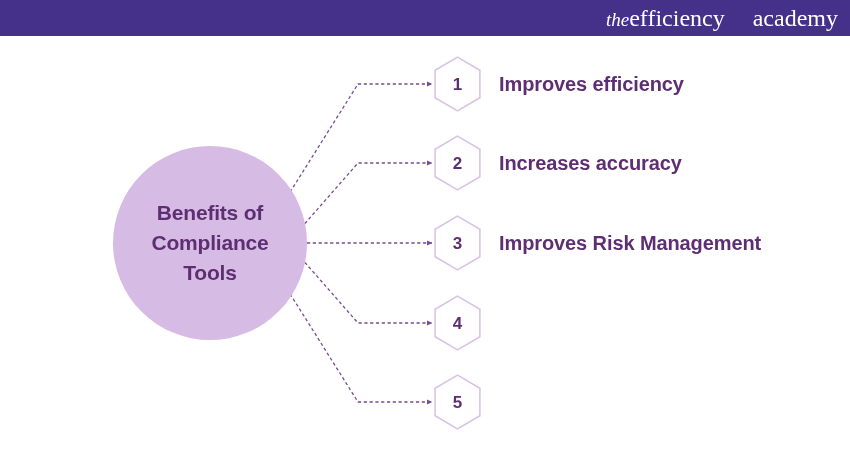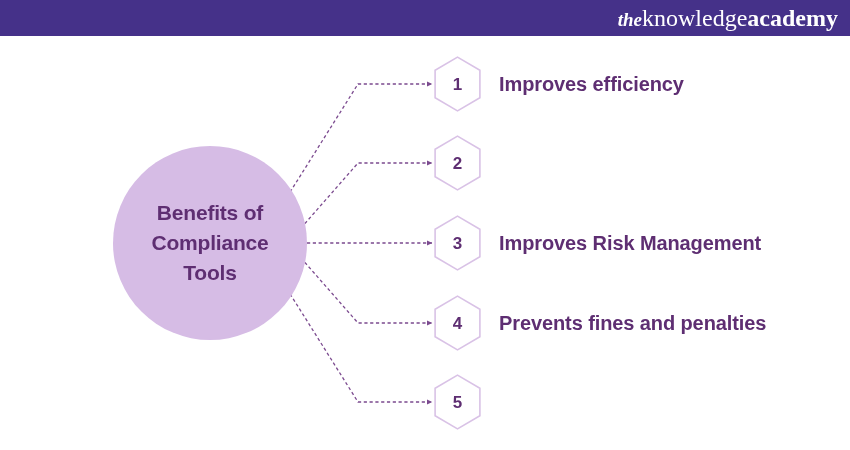--- a/index.html
+++ b/index.html
@@ -36,33 +36,34 @@
     top: 50%;
     transform: translateY(-50%);
     white-space: nowrap;
     color: #ffffff;
     font-family: "Liberation Serif", serif;
     line-height: 1;
     letter-spacing: 0px;
   }
   .brand-the {
     font-style: italic;
-    font-weight: bold;
+    font-weight: normal;
     font-size: 19px;
     text-align: center;
   }
   .brand-knowledge {
     font-style: normal;
     font-weight: normal;
     font-size: 24px;
   }
   .brand-academy {
     font-style: normal;
-    font-weight: bold;
+    font-weight: normal;
     font-size: 24px;
+    margin-left: 28px;
   }
 
   
   .stage {
     position: absolute;
     left: 0;
     top: 36px;
     width: 850px;
     height: 414px;
   }
@@ -136,21 +137,21 @@
     letter-spacing: -0.1px;
   }
 </style>
 </head>
 <body>
 
 <div id="infographic">
 
   <div class="header-bar">
     <div class="brand-logo">
-      <span class="brand-the">the</span><span class="brand-knowledge">knowledge</span><span class="brand-academy">academy</span>
+      <span class="brand-the">the</span><span class="brand-knowledge">efficiency</span><span class="brand-academy">academy</span>
     </div>
   </div>
 
   <div class="stage">
 
     <svg class="connector-layer" viewBox="0 0 850 414">
       <defs>
         <marker id="arrowhead" markerWidth="5" markerHeight="5" refX="4.2" refY="2.5" orient="auto">
           <path d="M0,0.4 L4.4,2.5 L0,4.6 z" fill="#7b4a8f"></path>
         </marker>
@@ -178,40 +179,40 @@
       <div class="item-label">Improves efficiency</div>
     </div>
 
     <div class="item-row" style="left:434px; top:99px;">
       <div class="hex-badge">
         <svg width="47" height="56" viewBox="0 0 47 56">
           <polygon points="23.5,1.1 45.9,14.3 45.9,41.7 23.5,54.9 1.1,41.7 1.1,14.3" fill="#ffffff" stroke="#d9c2e6" stroke-width="1.6"></polygon>
         </svg>
         <span class="hex-number">2</span>
       </div>
+      <div class="item-label">Increases accuracy</div>
     </div>
 
     <div class="item-row" style="left:434px; top:179px;">
       <div class="hex-badge">
         <svg width="47" height="56" viewBox="0 0 47 56">
           <polygon points="23.5,1.1 45.9,14.3 45.9,41.7 23.5,54.9 1.1,41.7 1.1,14.3" fill="#ffffff" stroke="#d9c2e6" stroke-width="1.6"></polygon>
         </svg>
         <span class="hex-number">3</span>
       </div>
       <div class="item-label">Improves Risk Management</div>
     </div>
 
     <div class="item-row" style="left:434px; top:259px;">
       <div class="hex-badge">
         <svg width="47" height="56" viewBox="0 0 47 56">
           <polygon points="23.5,1.1 45.9,14.3 45.9,41.7 23.5,54.9 1.1,41.7 1.1,14.3" fill="#ffffff" stroke="#d9c2e6" stroke-width="1.6"></polygon>
         </svg>
         <span class="hex-number">4</span>
       </div>
-      <div class="item-label">Prevents fines and penalties</div>
     </div>
 
     <div class="item-row" style="left:434px; top:338px;">
       <div class="hex-badge">
         <svg width="47" height="56" viewBox="0 0 47 56">
           <polygon points="23.5,1.1 45.9,14.3 45.9,41.7 23.5,54.9 1.1,41.7 1.1,14.3" fill="#ffffff" stroke="#d9c2e6" stroke-width="1.6"></polygon>
         </svg>
         <span class="hex-number">5</span>
       </div>
     </div>

